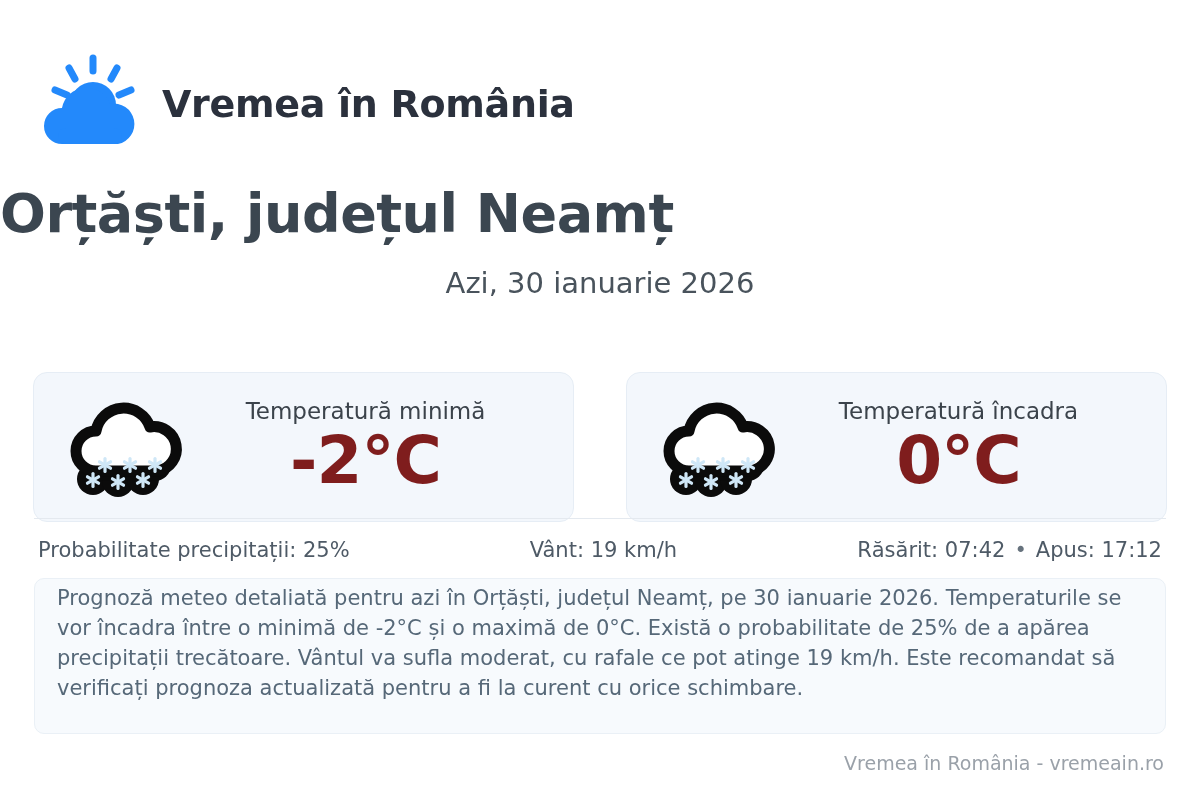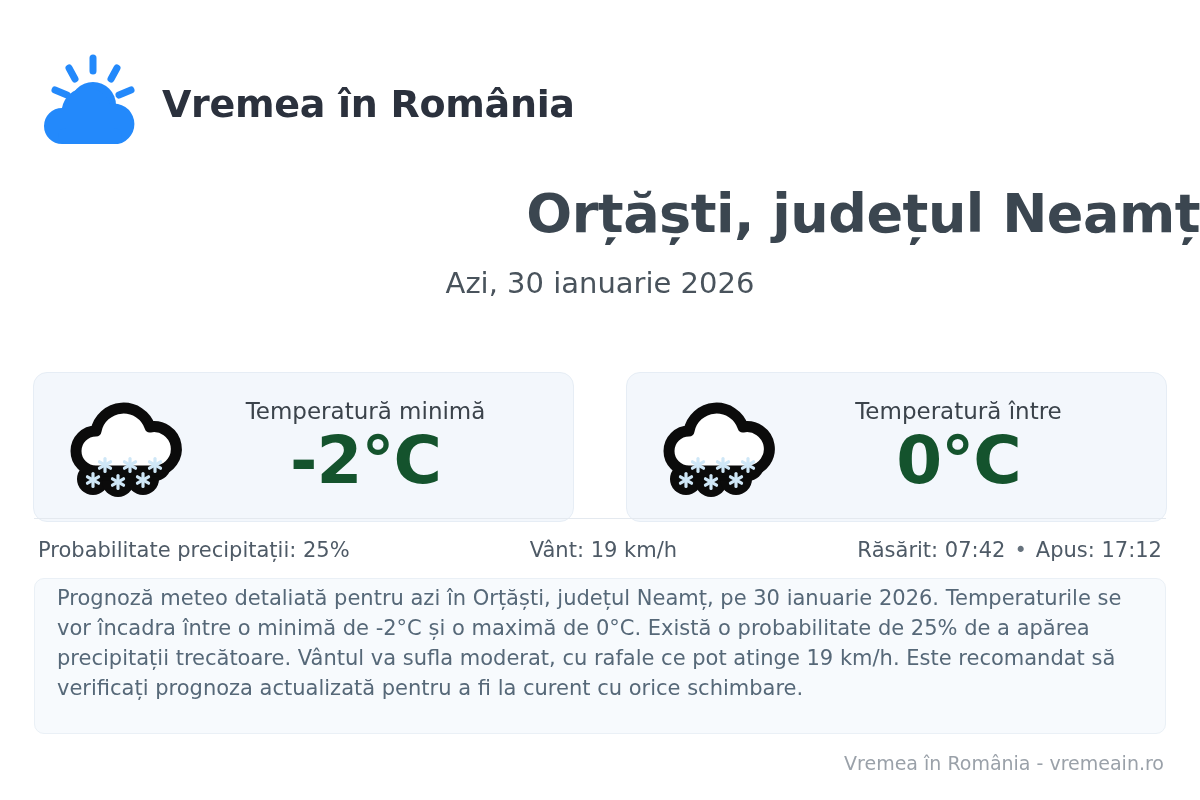--- a/index.html
+++ b/index.html
@@ -41,21 +41,21 @@
     letter-spacing: -0.3px;
     color: #2b313d;
     white-space: pre-line;
   }
 
   
   .city-title {
     position: absolute;
     left: 0; right: 0;
     top: 184px;
-    text-align: right;
+    text-align: left;
     font-size: 54px;
     font-weight: 700;
     letter-spacing: -0.5px;
     color: #3b4650;
     line-height: 1.1;
   }
   .date-sub {
     position: absolute;
     left: 0; right: 0;
     top: 266px;
@@ -99,21 +99,21 @@
   .temp-label {
     font-size: 23px;
     font-weight: 400;
     color: #3b434b;
     line-height: 1.1;
     margin-bottom: 2px;
   }
   .temp-value {
     font-size: 66px;
     font-weight: 700;
-    color: #14532d;
+    color: #7f1d1d;
     line-height: 1.05;
     letter-spacing: -1px;
   }
 
   
   .divider {
     position: absolute;
     left: 34px;
     top: 518px;
     width: 1132px;
@@ -280,21 +280,21 @@
             <rect x="-1.6" y="-8" width="3.2" height="16" rx="1.6" transform="rotate(120)"></rect>
           </g>
           <g transform="translate(81,85)">
             <rect x="-1.6" y="-8" width="3.2" height="16" rx="1.6"></rect>
             <rect x="-1.6" y="-8" width="3.2" height="16" rx="1.6" transform="rotate(60)"></rect>
             <rect x="-1.6" y="-8" width="3.2" height="16" rx="1.6" transform="rotate(120)"></rect>
           </g>
         </g>
       </svg>
       <div class="temp-body">
-        <div class="temp-label">Temperatură între</div>
+        <div class="temp-label">Temperatură încadra</div>
         <div class="temp-value">0°C</div>
       </div>
     </div>
 
   </div>
 
   <div class="divider"></div>
 
   <div class="stats">
     <div class="stat stat-left">Probabilitate precipitații: 25%</div>

